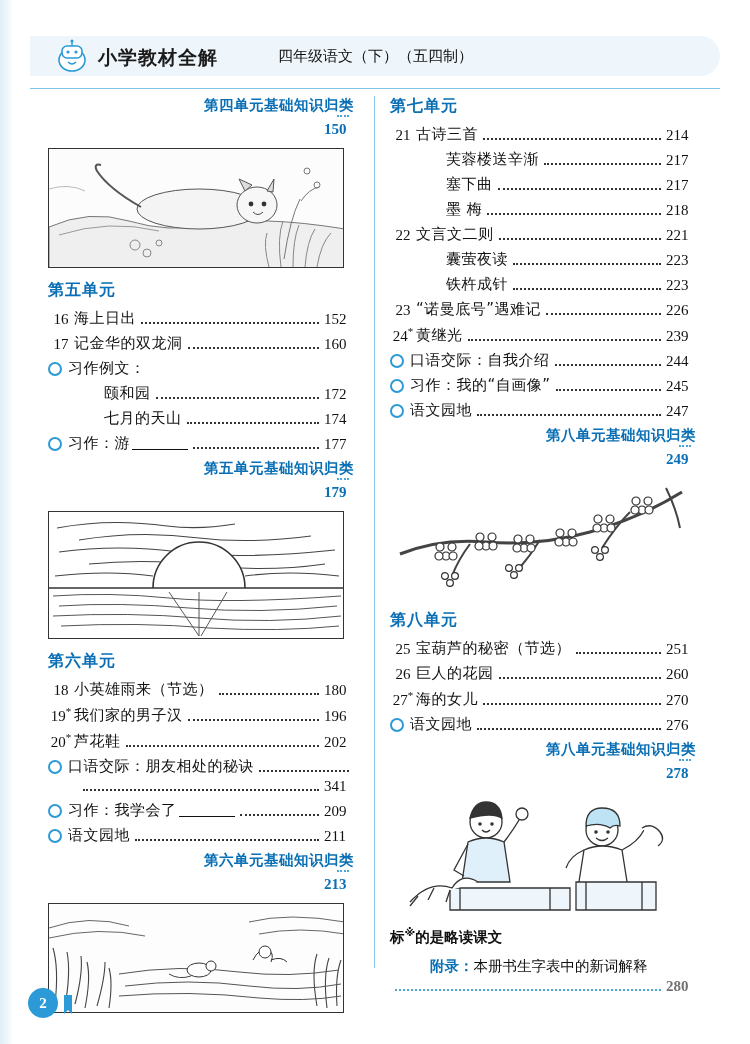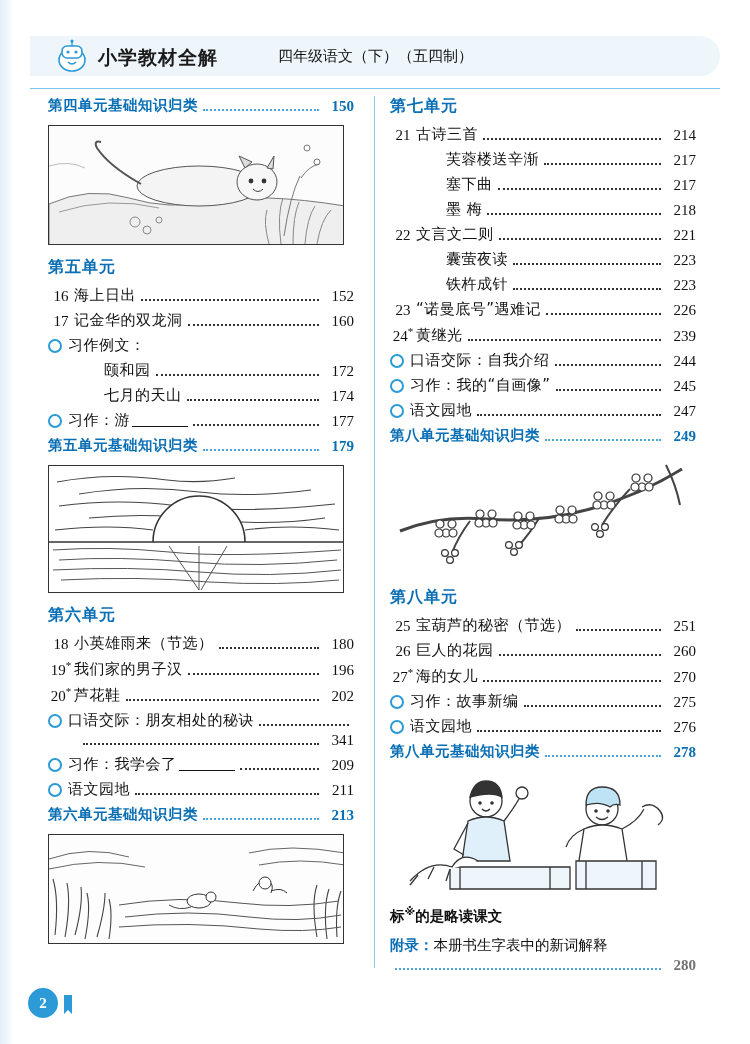--- a/index.html
+++ b/index.html
@@ -84,33 +84,33 @@
     flex:1 1 auto;
     margin:0 5px 4px 5px;
     border-bottom:2px dotted #333;
     min-width:12px;
     height:1px;
   }
   .pg {
     font-size:15px;
     flex:0 0 auto;
     min-width:30px;
-    text-align:right;
+    text-align:left;
     font-family:"Liberation Serif", serif;
   }
   
   .unit {
     font-size:16px; font-weight:bold; color:#0a6fb5;
     margin:10px 0 8px 0;
     font-family:"DejaVu Sans", sans-serif;
     letter-spacing:1px;
   }
   .unit.first { margin-top:0; }
   
-  .row.blue { color:#0a6fb5; font-weight:bold; }
+  .row.blue { color:#0a6fb5; font-weight:bold;flex-direction:column; }
   .row.blue .title { font-size:14.5px; }
   .row.blue .pg { color:#0a6fb5; }
   .row.blue .dots { border-bottom:2px dotted #4aa6d8; }
   
   .circ {
     display:inline-block;
     width:14px; height:14px;
     border:2px solid #2b9ad6;
     border-radius:50%;
     margin-right:6px;
@@ -141,21 +141,21 @@
   .fig-kids { width:296px; height:120px; border:none; background:transparent;}
   
   .footnote {
     font-family:"DejaVu Sans", sans-serif;
     font-size:14.5px; font-weight:bold; color:#111;
     margin-top:14px;
   }
   .footnote .star { font-size:11px; vertical-align:super; }
   .appendix {
     font-family:"DejaVu Sans", sans-serif;
-    font-size:14.5px; margin-top:10px; color:#111;
+    font-size:14.5px; margin-top:10px; color:#111;margin-left:40px;
   }
   .appendix b { color:#0a6fb5; }
   .appendix-dots {
     display:flex; align-items:flex-end; margin-top:2px;
   }
   .appendix-dots .dots { border-bottom:2px dotted #4aa6d8; margin-bottom:4px;}
   .appendix-dots .pg { color:#737373; font-weight:bold; }
   
   .pagenum {
     position:absolute; left:28px; bottom:26px;
@@ -533,26 +533,20 @@
       <span class="pg">260</span>
     </div>
       <div class="row">
       <span class="num star">27</span>
       <span class="title">海的女儿</span>
       <span class="dots"></span>
       <span class="pg">270</span>
     </div>
       <div class="row">
       <span class="circ"></span>
-      <span class="title">习作：故事新编</span>
-      <span class="dots"></span>
-      <span class="pg">275</span>
-    </div>
-      <div class="row">
-      <span class="circ"></span>
       <span class="title">语文园地</span>
       <span class="dots"></span>
       <span class="pg">276</span>
     </div>
       <div class="row blue">
       <span class="title">第八单元基础知识归类</span>
       <span class="dots"></span>
       <span class="pg">278</span>
     </div>
       <div class="figure fig-kids"><svg width="296" height="120" viewBox="0 0 296 120">

